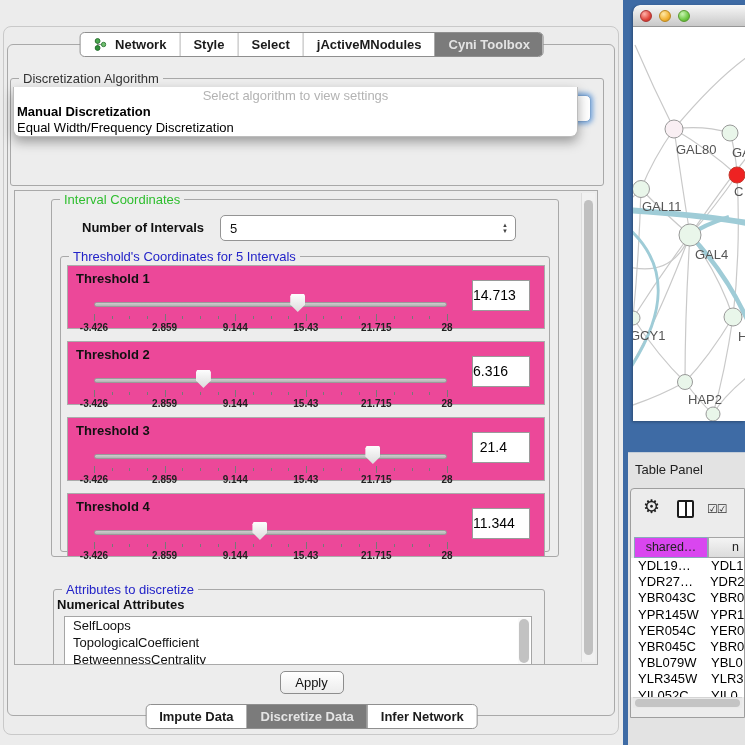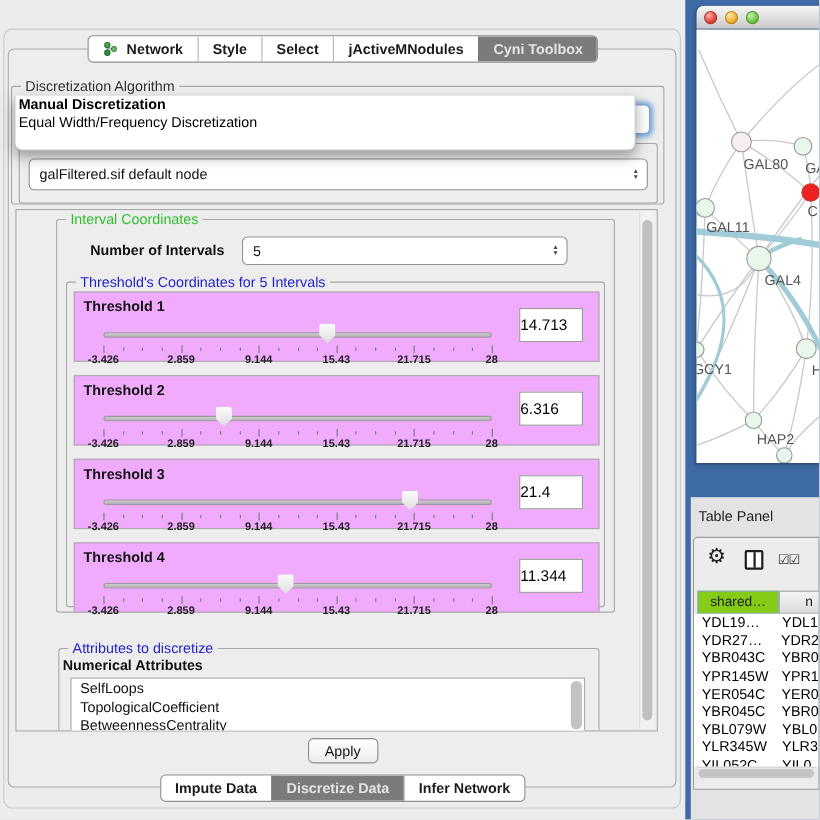--- a/index.html
+++ b/index.html
@@ -50,31 +50,31 @@
   .scrollarea { position:absolute; left:14px; top:190px; width:584px; height:475px; border:1px solid #a9a9a9; background:#ededed; overflow:hidden; }
   .vscroll { position:absolute; right:2px; top:2px; width:14px; height:469px; background:#f1f1f1; border-left:1px solid #dcdcdc; }
   .vscroll .thumb { position:absolute; left:2px; right:2px; top:7px; bottom:7px; background:#c0c0c0; border-radius:6px; }
 
   .interval-group { left:36px; top:8px; width:508px; height:358px; }
   .group .group { background:#ededed; }
   .noi-label { position:absolute; left:30px; top:20px; font-size:13px; font-weight:bold; color:#111; }
   .noi-combo { left:168px; top:15px; width:296px; height:26px; }
 
   .thr-group { position:absolute; left:8px; top:56px; width:490px; height:296px; }
-  .thr-panel { position:absolute; left:6px; width:478px; height:64px; border:1px solid #ababab; background:#f0abfc; }
+  .thr-panel { position:absolute; left:6px; width:478px; height:64px; border:1px solid #ababab; background:#ec4899; }
   .thr-title { position:absolute; left:8px; top:5px; font-size:13px; font-weight:bold; color:#111; }
   .slider-zone { position:absolute; left:26px; top:26px; width:353px; height:38px; }
   .track { position:absolute; left:0; right:0; top:10px; height:5px; border:1px solid #9a9a9a; border-radius:3px; background:linear-gradient(#cdcdcd,#b3b3b3); }
   .thumb-ptr { position:absolute; top:2px; width:15px; height:18px; background:linear-gradient(#fdfdfd,#dcdcdc); clip-path:polygon(8% 0,92% 0,100% 12%,100% 58%,50% 100%,0 58%,0 12%); filter:drop-shadow(0 0 1px #8a8a8a); }
   .ticks { position:absolute; left:0; right:0; top:22px; height:7px; }
   .tick { position:absolute; top:2px; width:1px; height:3px; background:#777; }
   .tick.major { top:0; height:7px; }
   .ticklabels { position:absolute; left:0; right:0; top:30px; height:10px; }
   .ticklabel { position:absolute; transform:translateX(-50%); font-size:10px; font-weight:bold; color:#222; white-space:nowrap; }
-  .value-box { position:absolute; right:14px; top:14px; width:58px; height:31px; background:#fff; border:1px solid #9a9a9a; font-size:14px; color:#000; text-align:left; padding-right:2px; line-height:29px; }
+  .value-box { position:absolute; right:14px; top:14px; width:58px; height:31px; background:#fff; border:1px solid #9a9a9a; font-size:14px; color:#000; text-align:right; padding-right:22px; line-height:29px; }
 
   .attr-group { left:38px; top:398px; width:492px; height:80px; }
   .attr-title { position:absolute; left:3px; top:7px; font-size:13px; font-weight:bold; color:#111; }
   .attr-list { position:absolute; left:10px; top:26px; width:468px; height:60px; background:#fff; border:1px solid #a5a5a5; overflow:hidden; }
   .attr-item { font-size:13px; color:#111; padding-left:8px; line-height:17px; white-space:nowrap; }
   .list-vscroll { position:absolute; right:1px; top:1px; width:12px; bottom:1px; background:#fafafa; }
   .list-vscroll .thumb { position:absolute; left:1px; right:1px; top:1px; height:44px; background:#c2c2c2; border-radius:6px; }
 
   .apply-btn { position:absolute; left:50%; transform:translateX(-50%); top:671px; width:64px; height:23px; background:linear-gradient(#ffffff,#ececec); border:1px solid #8d8d8d; border-radius:5px; font-size:13px; color:#111; text-align:center; line-height:21px; }
 
@@ -93,21 +93,21 @@
   .table-panel { position:absolute; left:628px; top:452px; width:117px; height:293px; background:#e3e3e3; border-top:1px solid #c4cdd8; }
   .tp-title { position:absolute; left:7px; top:9px; font-size:13px; color:#222; }
   .tp-window { position:absolute; left:2px; top:35px; width:115px; height:230px; background:#ececec; border:1px solid #9e9e9e; border-radius:4px 0 0 0; overflow:hidden; }
   .tp-toolbar { position:absolute; left:0; top:0; right:0; height:48px; }
   .gear { position:absolute; left:12px; top:6px; font-size:19px; color:#222; }
   .split-icon { position:absolute; left:46px; top:11px; width:17px; height:18px; border:2px solid #1c1c1c; border-radius:2px; background:#fff; }
   .split-icon::after { content:""; position:absolute; left:50%; top:0; bottom:0; width:2px; background:#1c1c1c; transform:translateX(-50%); }
   .checks { position:absolute; left:76px; top:13px; font-size:12px; letter-spacing:-1px; color:#333; }
   .tp-header { position:absolute; left:0; top:48px; right:0; height:21px; }
   .th-cell { position:absolute; top:0; height:21px; font-size:12.5px; color:#222; line-height:19px; overflow:hidden; white-space:nowrap; }
-  .th-cell.c1 { left:3px; width:74px; background:#84cc16; border:1px solid #8aa9bb; text-align:center; }
+  .th-cell.c1 { left:3px; width:74px; background:#d946ef; border:1px solid #8aa9bb; text-align:center; }
   .th-cell.c2 { left:77px; right:-2px; background:linear-gradient(#f4f4f4,#dcdcdc); border:1px solid #a5a5a5; padding-left:23px; }
   .tp-rows { position:absolute; left:0; top:69px; right:0; height:139px; overflow:hidden; background:#fff; }
   .tp-row { display:flex; height:16.2px; font-size:13px; color:#000; white-space:nowrap; }
   .td-c1 { width:71px; padding-left:7px; overflow:hidden; }
   .td-c2 { padding-left:9px; overflow:hidden; }
   .hscroll { position:absolute; left:2px; right:2px; top:208px; height:11px; background:#e9e9e9; border-top:1px solid #d4d4d4; }
   .hscroll .thumb { position:absolute; left:2px; right:2px; top:1px; bottom:1px; background:#c4c4c4; border-radius:5px; }
 </style>
 </head>
 <body>
@@ -137,33 +137,24 @@
         <span>jActiveMNodules</span>
       </div>
       <div class="tab selected">
         <span>Cyni Toolbox</span>
       </div>
     </div>
 
   <div class="group algo-group">
     <span class="group-label">Discretization Algorithm</span>
     <div class="algo-combo"></div>
-    <div class="group tabledata-group">
-      <span class="group-label">Table Data</span>
-      <div class="combo" style="left:8px; top:13px; width:563px; height:29px;">
-        <span class="combo-text">galFiltered.sif default node</span>
-        <span class="stepper">
-          <span>▲</span>
-          <span>▼</span>
-        </span>
-      </div>
-    </div>
   </div>
 
   <div class="popup">
+    <div class="popup-row popup-placeholder">Select algorithm to view settings</div>
     <div class="popup-row popup-opt bold">Manual Discretization</div>
     <div class="popup-row popup-opt">Equal Width/Frequency Discretization</div>
   </div>
 
   <div class="scrollarea">
     <div class="group interval-group">
       <span class="group-label green">Interval Coordinates</span>
       <span class="noi-label">Number of Intervals</span>
       <div class="combo noi-combo">
         <span class="combo-text">5</span>

